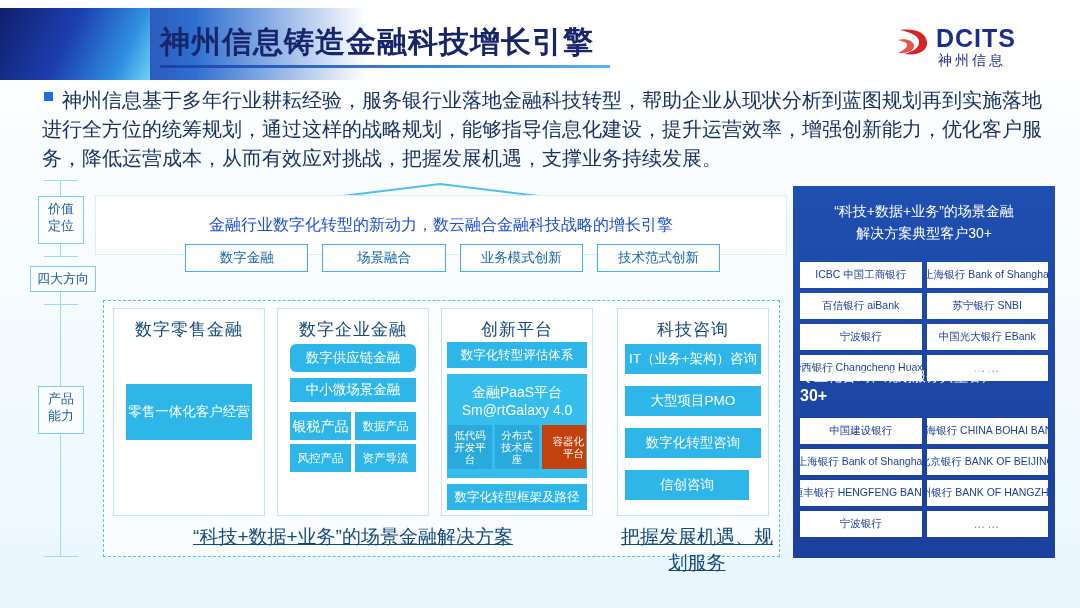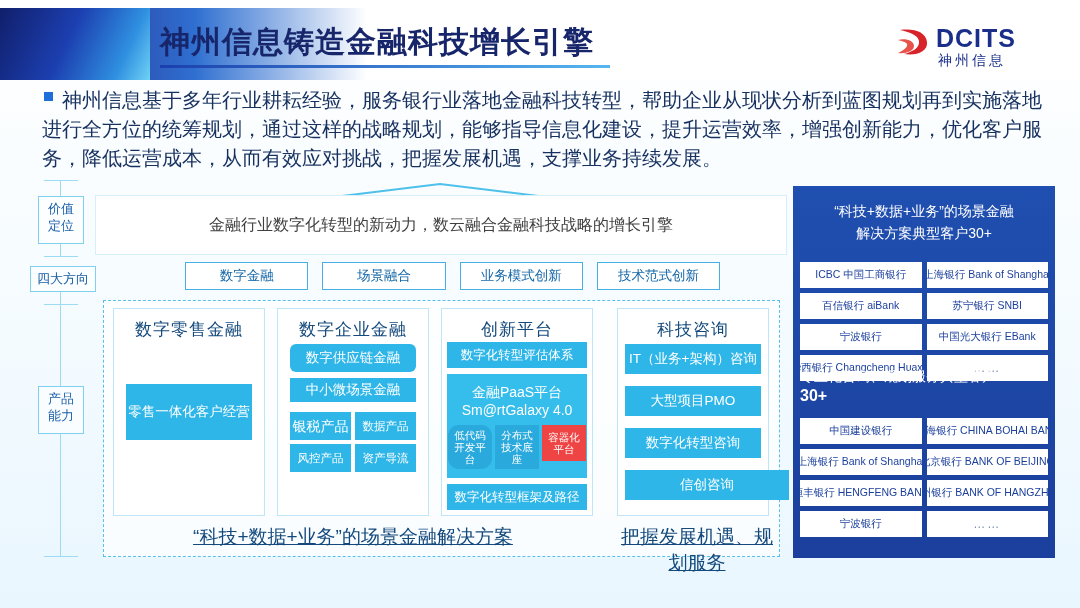--- a/index.html
+++ b/index.html
@@ -75,24 +75,24 @@
   }
   
   .roof{
     position:absolute;left:95px;top:180px;width:690px;height:48px;
   }
   .slogan-box{
     position:absolute;left:95px;top:195px;width:690px;height:58px;
     background:#ffffff;
     border:1px solid #d7eefb;
     display:flex;align-items:center;justify-content:center;
-    font-size:16px;color:#404040;
+    font-size:16px;color:#1d4ed8;
   }
   .dir-row{
-    position:absolute;left:185px;top:262px;width:535px;height:28px;
+    position:absolute;left:185px;top:244px;width:535px;height:28px;
     display:flex;gap:14px;
   }
   .dir-item{
     flex:1;
     border:1px solid #46b0e5;
     background:#ffffff;
     color:#1668a8;
     font-size:13.5px;
     display:flex;align-items:center;justify-content:center;
   }
@@ -230,34 +230,34 @@
   <div class="cyan-box" style="position:absolute;left:355px;top:444px;width:61px;height:28px;font-size:11.5px;">资产导流</div>
 
   <div class="col" style="left:441px;width:152px;height:208px;">
     <div class="col-title">创新平台</div>
   </div>
   <div class="cyan-box" style="position:absolute;left:447px;top:342px;width:140px;height:26px;font-size:12.5px;">数字化转型评估体系</div>
   <div class="cyan-box" style="position:absolute;left:447px;top:374px;width:140px;height:104px;flex-direction:column;background:#35bdeb;">
     <span style="font-size:14px;">金融PaaS平台</span>
     <span style="font-size:14px;">Sm@rtGalaxy 4.0</span>
     <div style="display:flex;gap:3px;margin-top:6px;">
-      <div class="cyan-box" style="width:44px;height:44px;background:#2aa9dd;font-size:10.5px;line-height:12px;padding:2px;border-radius:11px;">低代码开发平台</div>
+      <div class="cyan-box" style="width:44px;height:44px;background:#2aa9dd;font-size:10.5px;line-height:12px;padding:2px;">低代码开发平台</div>
       <div class="cyan-box" style="width:44px;height:44px;background:#2aa9dd;font-size:10.5px;line-height:12px;padding:2px;">分布式技术底座</div>
-      <div class="cyan-box" style="width:44px;height:36px;background:#ef4444;font-size:10.5px;line-height:12px;padding:2px;">容器化平台</div>
+      <div class="cyan-box" style="width:44px;height:44px;background:#c2410c;font-size:10.5px;line-height:12px;padding:2px;text-align:right;">容器化平台</div>
     </div>
   </div>
   <div class="cyan-box" style="position:absolute;left:447px;top:484px;width:140px;height:26px;font-size:12.5px;">数字化转型框架及路径</div>
 
   <div class="col" style="left:617px;width:152px;height:208px;">
     <div class="col-title">科技咨询</div>
   </div>
   <div class="cyan-box" style="position:absolute;left:625px;top:344px;width:136px;height:30px;">IT（业务+架构）咨询</div>
   <div class="cyan-box" style="position:absolute;left:625px;top:386px;width:136px;height:30px;">大型项目PMO</div>
   <div class="cyan-box" style="position:absolute;left:625px;top:428px;width:136px;height:30px;">数字化转型咨询</div>
-  <div class="cyan-box" style="position:absolute;left:625px;top:470px;width:164px;height:30px;">信创咨询</div>
+  <div class="cyan-box" style="position:absolute;left:625px;top:470px;width:124px;height:30px;">信创咨询</div>
 
   <div class="col-caption" style="left:113px;top:524px;width:480px;">“科技+数据+业务”的场景金融解决方案</div>
   <div class="col-caption" style="left:617px;top:524px;width:160px;">把握发展机遇、规划服务</div>
 
   <div class="right-panel"></div>
   <div class="rp-title">
     <span>“科技+数据+业务”的场景金融</span><br>
     <span>解决方案典型客户30+</span>
   </div>
 

